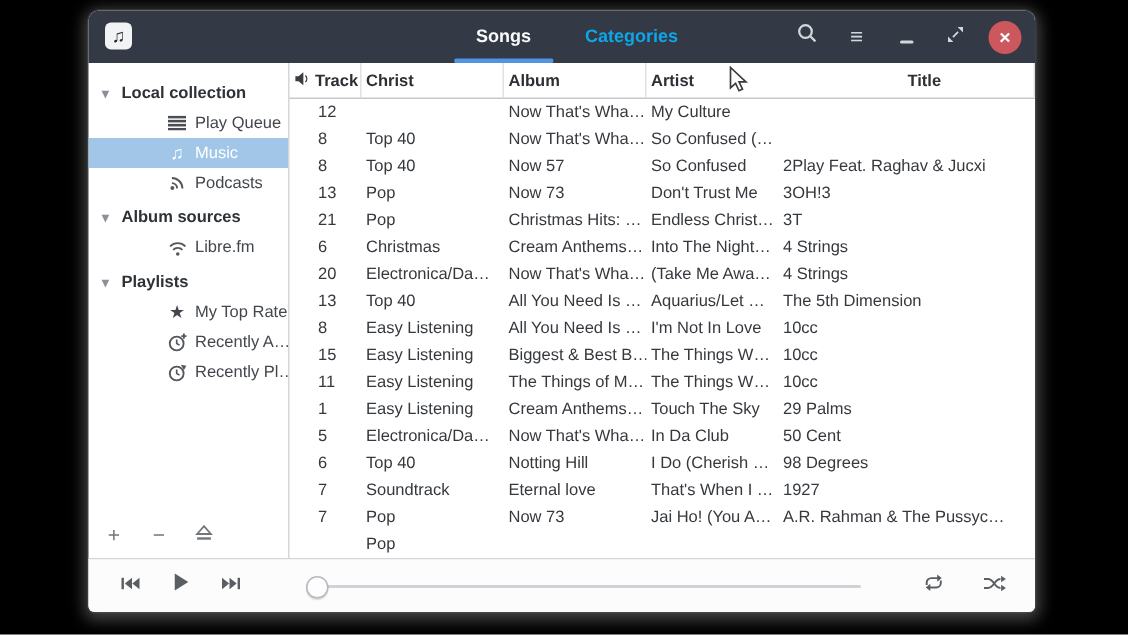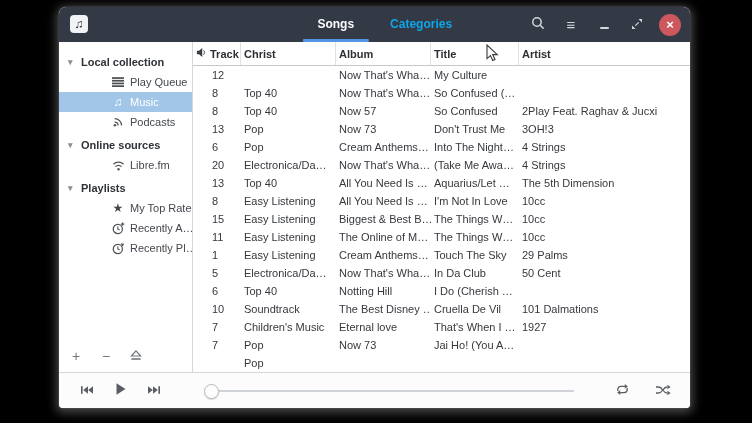--- a/index.html
+++ b/index.html
@@ -178,21 +178,21 @@
                   </svg>
                 </span>
                 <span class="s-label">Podcasts</span>
               </div>
             </div>
         </div>
 
         <div class="group">
           <div class="group-header">
             <span class="tri">▾</span>
-            <span>Online sources</span>
+            <span>Album sources</span>
           </div>
           <div>
 
 
               <div class="side-item">
                 <span class="s-icon">
                   <svg width="13" height="11" viewBox="0 0 13 11">
                     <g fill="none" stroke="#53575c" stroke-width="1.25">
                       <path d="M1.4 4.2a7.2 7.2 0 0 1 10.2 0"></path>
                       <path d="M3.4 6.6a4.3 4.3 0 0 1 6.2 0"></path>
@@ -269,22 +269,22 @@
           <span>
             <svg width="11" height="11" viewBox="0 0 12 12">
                 <path d="M1 4.2h2.3L6.8 1.2v9.6L3.3 7.8H1z" fill="#3a3d42"></path>
                 <path d="M8.3 3.6a3.4 3.4 0 0 1 0 4.8" stroke="#3a3d42" stroke-width="1" fill="none"></path>
               </svg>
           </span>
         </div>
         <div class="th th-track">Track</div>
         <div class="th th-genre">Christ</div>
         <div class="th th-album">Album</div>
+        <div class="th th-artist">Artist</div>
         <div class="th th-title">Title</div>
-        <div class="th th-artist">Artist</div>
       </div>
 
       <div class="tbody">
 
           <div class="row">
             <div class="c c-icon"></div>
             <div class="c c-track">12</div>
             <div class="c c-genre">Top 40</div>
             <div class="c c-album">Now That's Wha…</div>
             <div class="c c-title">My Culture</div>
@@ -309,20 +309,28 @@
 
           <div class="row">
             <div class="c c-icon"></div>
             <div class="c c-track">13</div>
             <div class="c c-genre">Pop</div>
             <div class="c c-album">Now 73</div>
             <div class="c c-title">Don't Trust Me</div>
             <div class="c c-artist">3OH!3</div>
           </div>
 
+          <div class="row">
+            <div class="c c-icon"></div>
+            <div class="c c-track">21</div>
+            <div class="c c-genre">Christmas</div>
+            <div class="c c-album">Christmas Hits: …</div>
+            <div class="c c-title">Endless Christ…</div>
+            <div class="c c-artist">3T</div>
+          </div>
 
           <div class="row">
             <div class="c c-icon"></div>
             <div class="c c-track">6</div>
             <div class="c c-genre">Electronica/Da…</div>
             <div class="c c-album">Cream Anthems…</div>
             <div class="c c-title">Into The Night…</div>
             <div class="c c-artist">4 Strings</div>
           </div>
 
@@ -359,21 +367,21 @@
             <div class="c c-genre">Easy Listening</div>
             <div class="c c-album">Biggest &amp; Best B…</div>
             <div class="c c-title">The Things W…</div>
             <div class="c c-artist">10cc</div>
           </div>
 
           <div class="row">
             <div class="c c-icon"></div>
             <div class="c c-track">11</div>
             <div class="c c-genre">Easy Listening</div>
-            <div class="c c-album">The Online of M…</div>
+            <div class="c c-album">The Things of M…</div>
             <div class="c c-title">The Things W…</div>
             <div class="c c-artist">10cc</div>
           </div>
 
           <div class="row">
             <div class="c c-icon"></div>
             <div class="c c-track">1</div>
             <div class="c c-genre">Electronica/Da…</div>
             <div class="c c-album">Cream Anthems…</div>
             <div class="c c-title">Touch The Sky</div>
@@ -388,46 +396,40 @@
             <div class="c c-title">In Da Club</div>
             <div class="c c-artist">50 Cent</div>
           </div>
 
           <div class="row">
             <div class="c c-icon"></div>
             <div class="c c-track">6</div>
             <div class="c c-genre">Soundtrack</div>
             <div class="c c-album">Notting Hill</div>
             <div class="c c-title">I Do (Cherish …</div>
-          </div>
-
-          <div class="row">
-            <div class="c c-icon"></div>
-            <div class="c c-track">10</div>
-            <div class="c c-genre">Children's Music</div>
-            <div class="c c-album">The Best Disney …</div>
-            <div class="c c-title">Cruella De Vil</div>
-            <div class="c c-artist">101 Dalmations</div>
-          </div>
+            <div class="c c-artist">98 Degrees</div>
+          </div>
+
 
           <div class="row">
             <div class="c c-icon"></div>
             <div class="c c-track">7</div>
             <div class="c c-genre">Pop</div>
             <div class="c c-album">Eternal love</div>
             <div class="c c-title">That's When I …</div>
             <div class="c c-artist">1927</div>
           </div>
 
           <div class="row">
             <div class="c c-icon"></div>
             <div class="c c-track">7</div>
             <div class="c c-genre">Pop</div>
             <div class="c c-album">Now 73</div>
             <div class="c c-title">Jai Ho! (You A…</div>
+            <div class="c c-artist">A.R. Rahman &amp; The Pussyc…</div>
           </div>
         </div>
     </div>
   </div>
 
   <div class="playerbar">
     <div class="transport">
       <div class="p-btn">
         <span>
           <svg width="15" height="12" viewBox="0 0 15 12">

